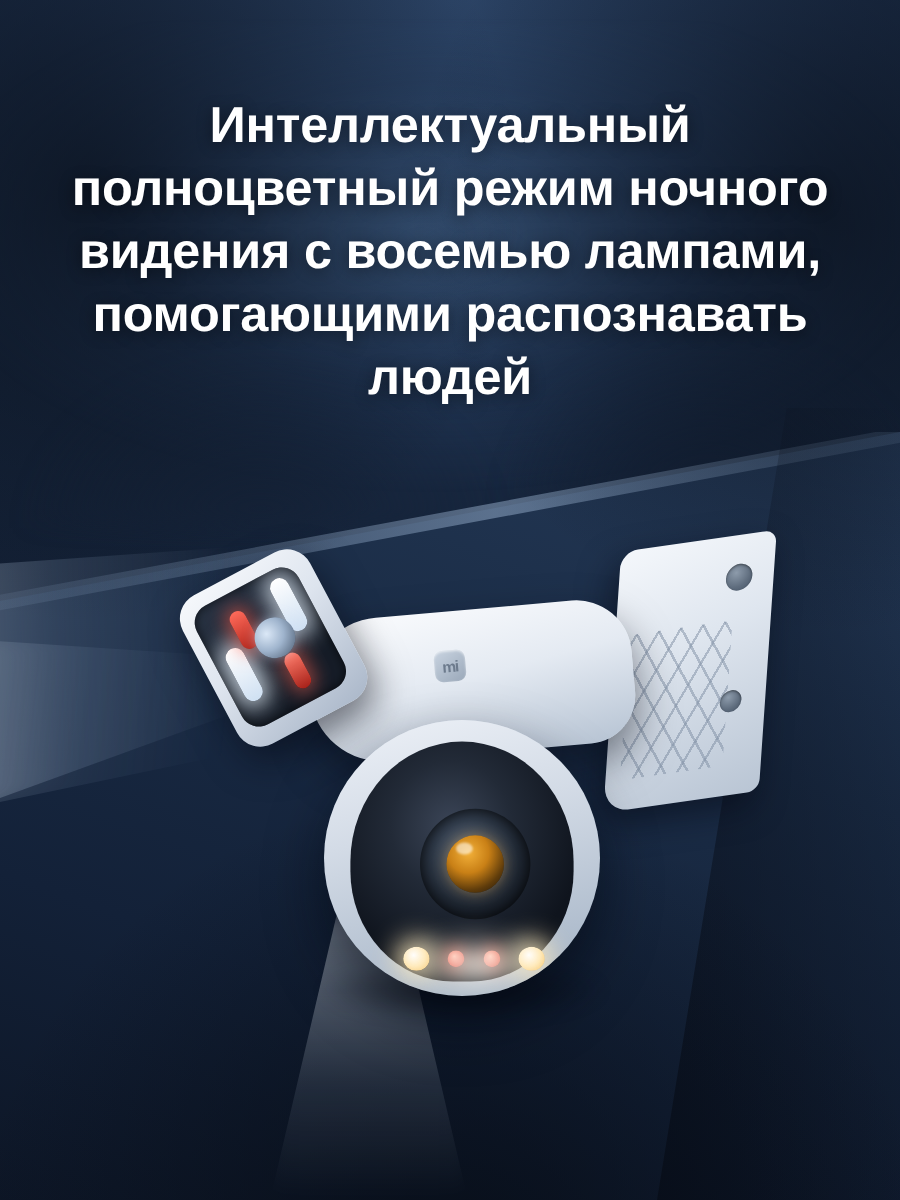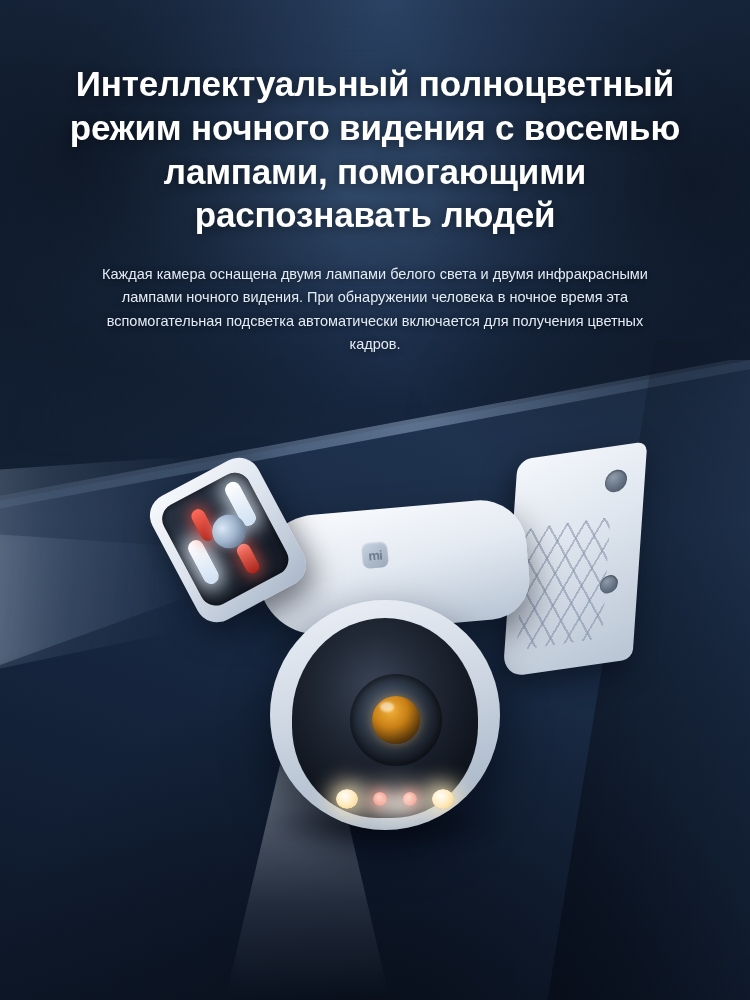--- a/index.html
+++ b/index.html
@@ -370,24 +370,24 @@
   .copy {
     position: absolute;
     left: 0;
     top: 0;
     width: 750px;
     padding-top: 62px;
     text-align: center;
     z-index: 5;
   }
   .headline {
-    margin: 0 auto;
+    margin: 16px auto;
     width: 660px;
     color: #ffffff;
-    font-size: 35px;
+    font-size: 42px;
     line-height: 1.25;
     font-weight: bold;
     letter-spacing: -0.2px;
     text-shadow: 0 2px 12px rgba(0,0,0,0.45);
   }
   .subcopy {
     margin: 26px auto 0;
     width: 560px;
     color: #e3ecf6;
     font-size: 14.5px;
@@ -450,16 +450,15 @@
           <div class="dome-led ir"></div>
           <div class="dome-led"></div>
         </div>
         <div class="dome-flare"></div>
       </div>
     </div>
   </div>
 
   <div class="copy">
     <h1 class="headline">Интеллектуальный полноцветный режим ночного видения с восемью лампами, помогающими распознавать людей</h1>
-    <p class="subcopy">Каждая камера оснащена двумя лампами белого света и двумя инфракрасными лампами ночного видения. При обнаружении человека в ночное время эта вспомогательная подсветка автоматически включается для получения цветных кадров.</p>
   </div>
 
 </div>
 
 </body></html>

